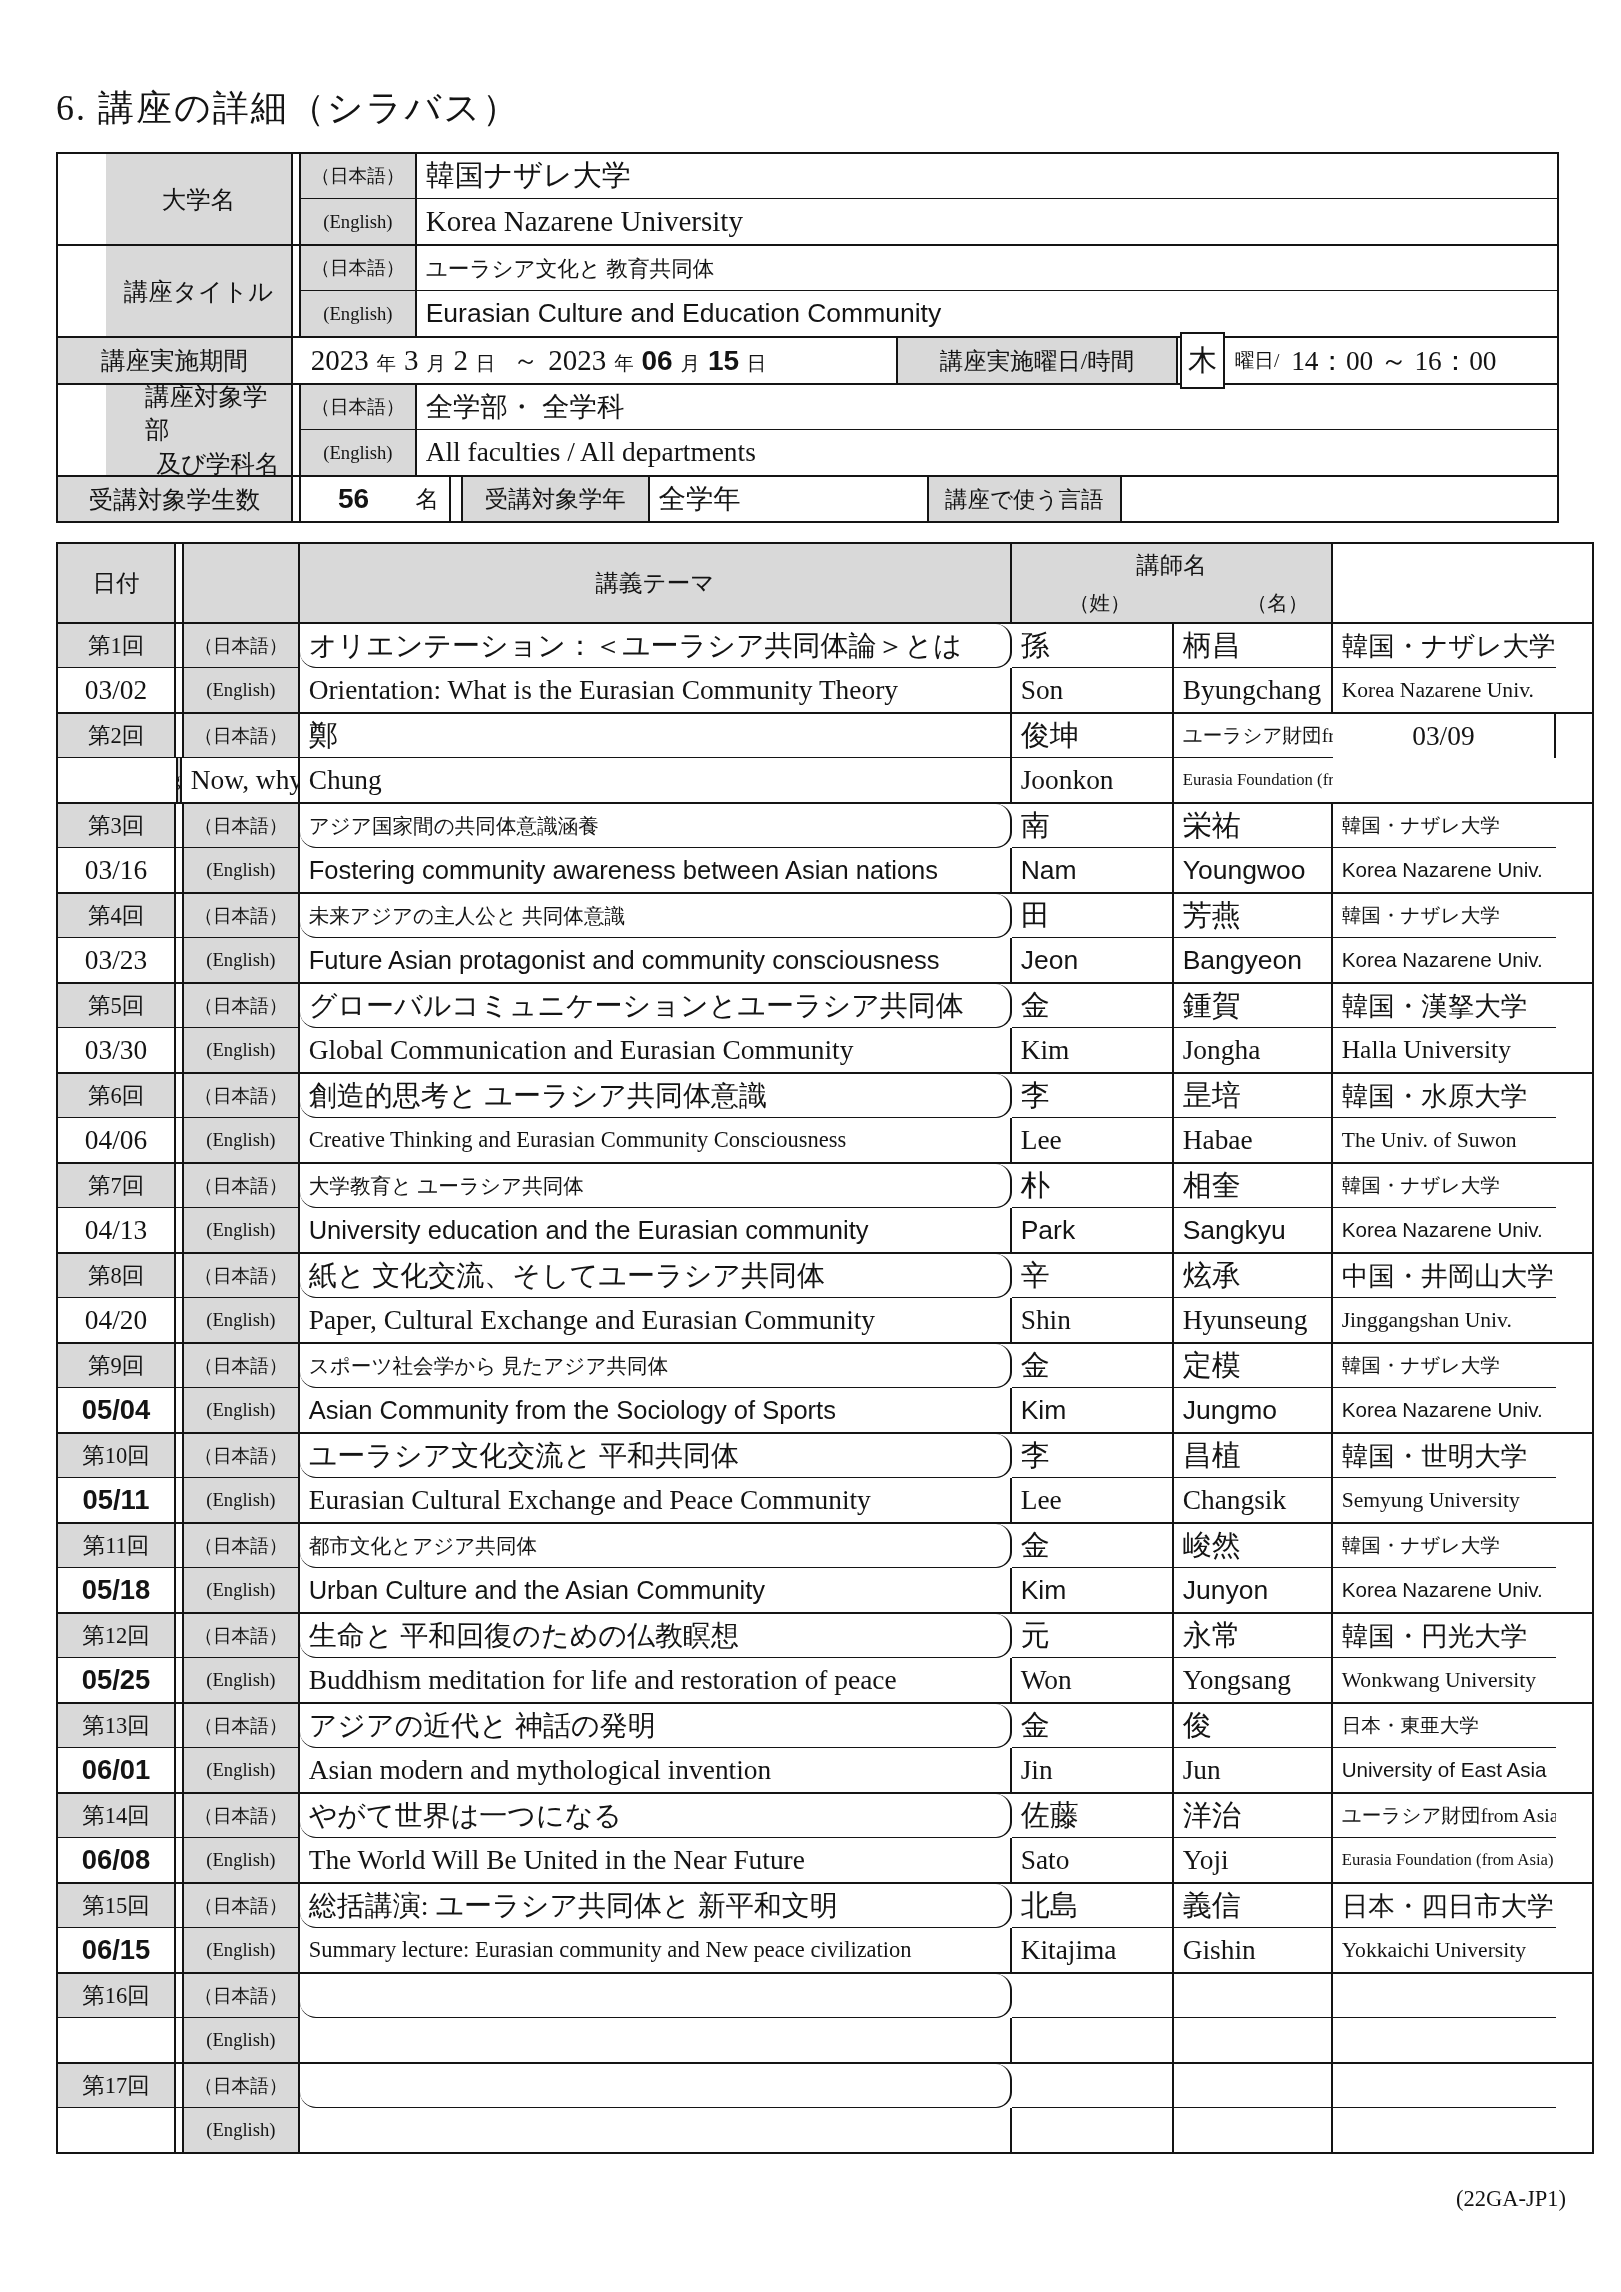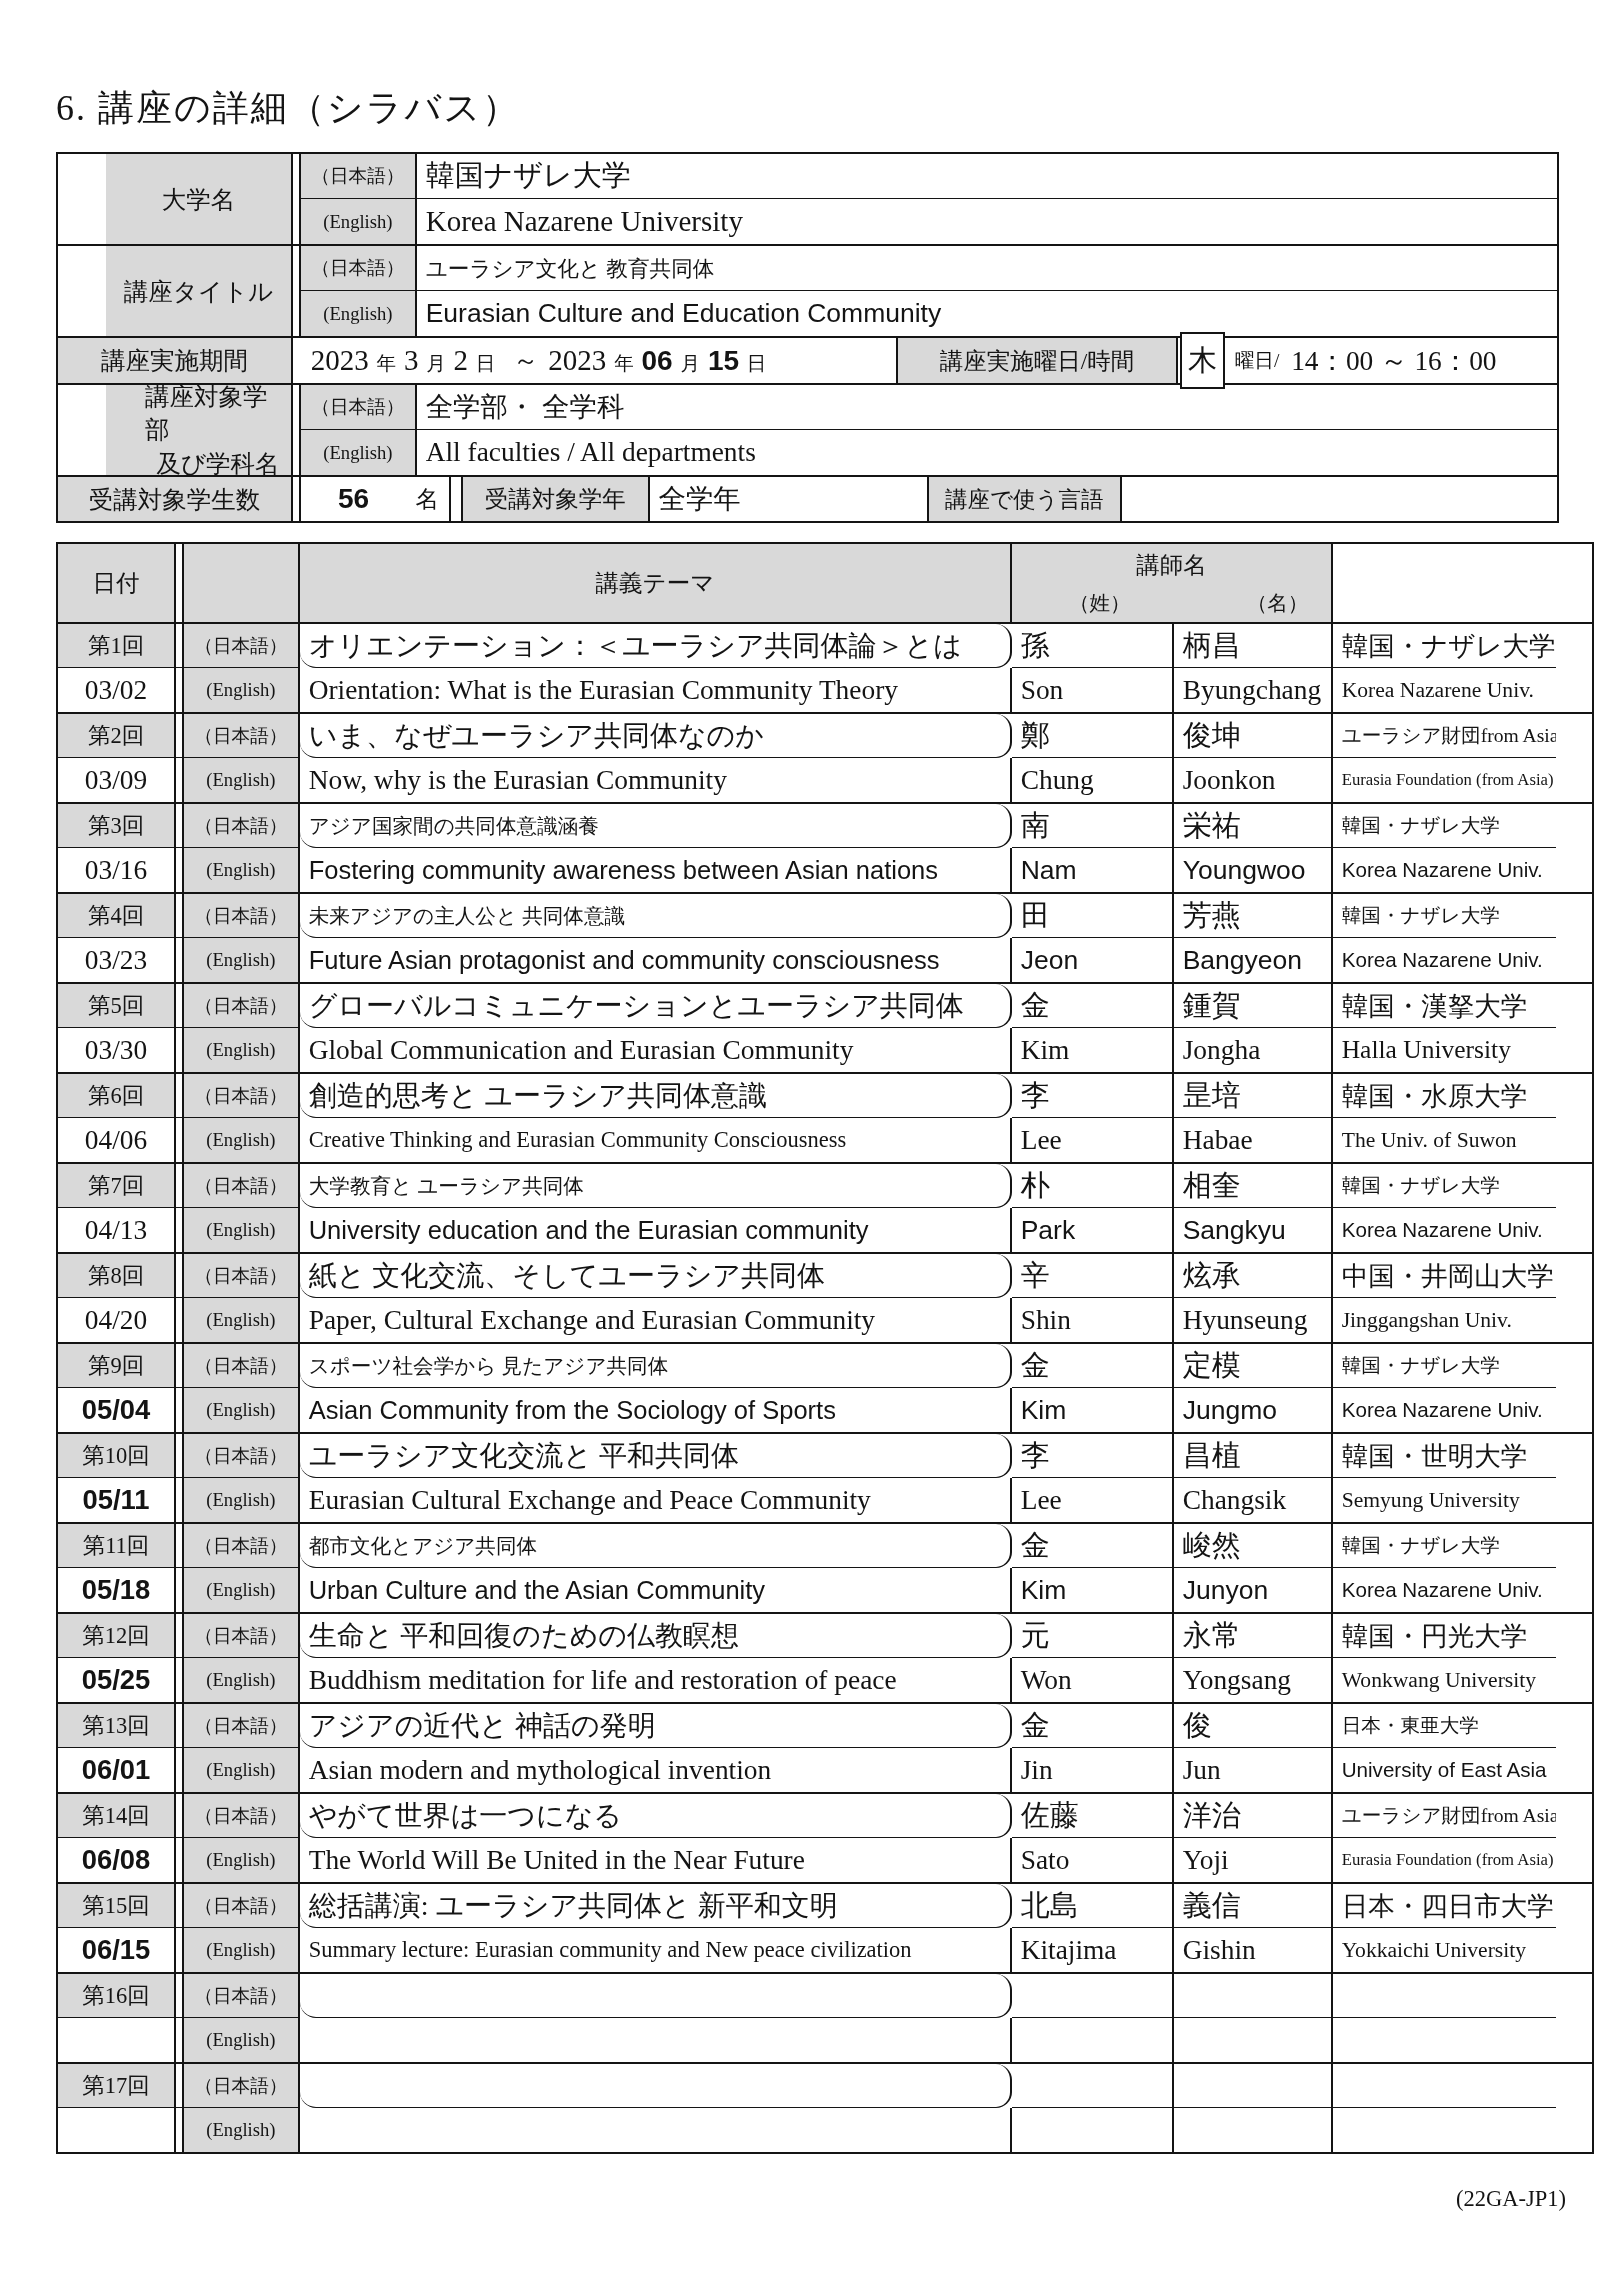--- a/index.html
+++ b/index.html
@@ -187,21 +187,20 @@
     <div class="cell padL theme-en bR s-serif">Orientation: What is the Eurasian Community Theory</div>
     <div class="cell padL name-en bR s-serif">Son</div>
     <div class="cell padL name-en bR s-serif">Byungchang</div>
     <div class="cell padL org-en s-serif-sm">Korea Nazarene Univ.</div>
   </div>
 
   <div class="entry">
     <div class="cell cen gray bR no-cell sepB">第2回</div>
     <div class="sepB"></div>
     <div class="cell cen gray bL bR tag sepB">（日本語）</div>
-    <div class="cell padL theme-jp bR sepB s-lg">いま、なぜユーラシア共同体なのか</div>
     <div class="cell padL name-jp bR sepB">鄭</div>
     <div class="cell padL name-jp bR sepB">俊坤</div>
     <div class="cell padL org-jp sepB s-sm">ユーラシア財団from Asia</div>
 
     <div class="cell cen bR date-cell s-serif">03/09</div>
     <div></div>
     <div class="cell cen gray bL bR tag">(English)</div>
     <div class="cell padL theme-en bR s-serif">Now, why is the Eurasian Community</div>
     <div class="cell padL name-en bR s-serif">Chung</div>
     <div class="cell padL name-en bR s-serif">Joonkon</div>

